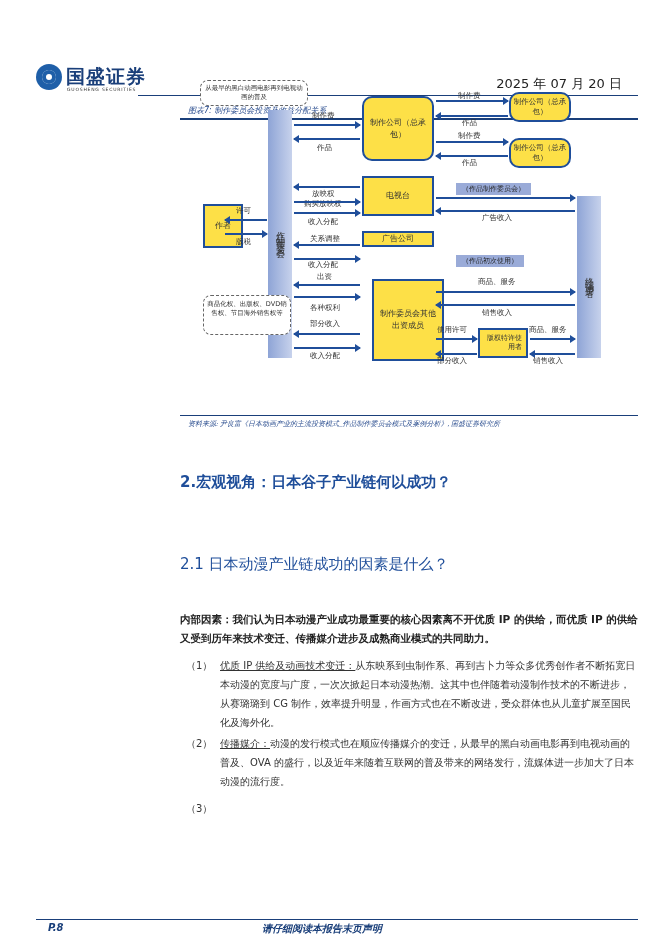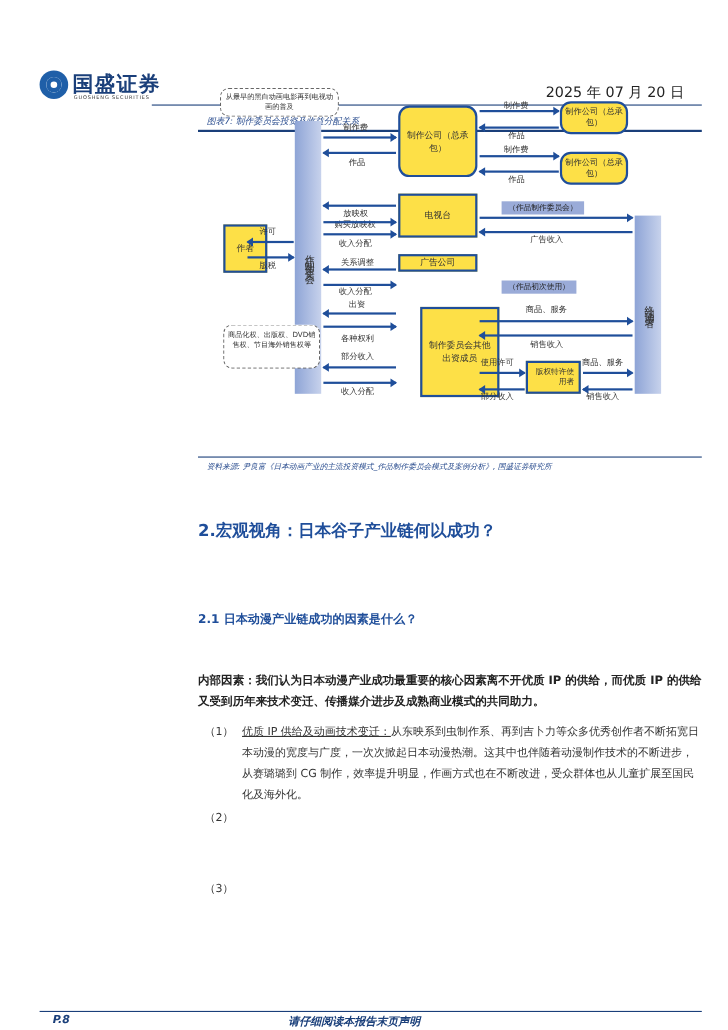--- a/index.html
+++ b/index.html
@@ -10,39 +10,39 @@
   .logo-mark { left:36px; top:20px; width:26px; height:26px; border-radius:50%; background:#1f5fa8; }
   .logo-mark:after { content:""; position:absolute; left:6px; top:6px; width:14px; height:14px; border-radius:50%;
                      background:#fff; box-shadow: inset 0 0 0 4px #1f5fa8; }
   .logo-cn { left:66px; top:20px; font-size:19px; font-weight:bold; color:#1a3f7a; letter-spacing:1px; font-family:"DejaVu Sans", sans-serif; }
   .logo-en { left:67px; top:43px; font-size:4.5px; color:#333; letter-spacing:0.8px; }
   .header-date { right:40px; top:31px; font-size:13px; color:#222; }
   .header-rule { left:138px; top:51px; width:500px; height:1px; background:#1a3f7a; }
   .fig-caption { left:188px; top:61px; font-size:8px; color:#2a4d8f; font-style:italic; }
   .fig-rule { left:180px; top:74px; width:458px; height:1.5px; background:#1a3f7a; }
   .src-rule { left:180px; top:371px; width:458px; height:1px; background:#1a3f7a; }
-  .source { left:188px; top:375px; font-size:7px; color:#2a4d8f; font-style:italic; }
+  .source { left:188px; top:375px; font-size:7px; color:#2a4d8f; font-style:italic;font-family:Liberation Serif, serif; }
 
   
   .box { position:absolute; border:2px solid #1f4e9a; background:#fde047; display:flex; align-items:center; justify-content:center;
          text-align:center; font-size:8px; color:#333; line-height:1.5; box-sizing:border-box; }
   .rbox { border-radius:10px; }
   .vbar { position:absolute; background:linear-gradient(to right,#8ea4d6,#c7d2ec); display:flex; align-items:center; justify-content:center;
           font-size:9px; color:#333; writing-mode:vertical-rl; letter-spacing:3px; }
   .callout { position:absolute; border:1px dashed #666; border-radius:8px; background:#fff; font-size:6.5px; color:#333; text-align:center;
              line-height:1.45; box-sizing:border-box; padding:3px; }
   .lbl { position:absolute; font-size:7.5px; color:#333; white-space:nowrap; }
   .tag { position:absolute; background:#9aabd8; font-size:7px; color:#222; padding:1px 6px; white-space:nowrap; }
   .arr { position:absolute; height:2px; background:#1f4e9a; }
   .arr.r:after { content:""; position:absolute; right:-1px; top:-3px; border-left:6px solid #1f4e9a; border-top:4px solid transparent; border-bottom:4px solid transparent; }
   .arr.l:before { content:""; position:absolute; left:-1px; top:-3px; border-right:6px solid #1f4e9a; border-top:4px solid transparent; border-bottom:4px solid transparent; }
 
   
   .h1 { left:180px; top:429px; font-size:15px; font-weight:bold; color:#1f4e9a; }
-  .h2 { left:180px; top:511px; font-size:11px; font-weight:bold; color:#1f4e9a; }
+  .h2 { left:180px; top:511px; font-size:15px; font-weight:normal; color:#1f4e9a; }
   .para { left:180px; top:566px; width:458px; font-size:10.5px; font-weight:bold; line-height:19px; color:#222; }
   .item { left:180px; width:458px; font-size:10px; line-height:19px; color:#333; }
   .item .num { position:absolute; left:6px; top:0; }
   .item .body { position:absolute; left:40px; width:418px; }
   .item .kw { text-decoration:underline; }
   .footer-rule { left:36px; top:875px; width:602px; height:1px; background:#1a3f7a; }
   .page-no { left:48px; top:878px; font-size:10px; font-weight:bold; font-style:italic; color:#1a3f7a; }
   .disclaimer { left:262px; top:878px; font-size:10px; font-weight:bold; font-style:italic; color:#1a3f7a; }
 </style>
 </head>
@@ -63,21 +63,21 @@
 <div class="vbar" style="left:577px;top:196px;width:24px;height:162px;">终端消费者</div>
 
 <div class="box" style="left:203px;top:204px;width:40px;height:44px;font-size:8px;line-height:1.3;">作者</div>
 
 <div class="box rbox" style="left:362px;top:96px;width:72px;height:65px;">制作公司（总承包）</div>
 <div class="box rbox" style="left:509px;top:92px;width:62px;height:30px;font-size:7.5px;line-height:1.3;">制作公司（总承包）</div>
 <div class="box rbox" style="left:509px;top:138px;width:62px;height:30px;font-size:7.5px;line-height:1.3;">制作公司（总承包）</div>
 
 <div class="box" style="left:362px;top:176px;width:72px;height:40px;">电视台</div>
 <div class="box" style="left:362px;top:231px;width:72px;height:16px;">广告公司</div>
-<div class="box" style="left:382px;top:279px;width:72px;height:82px;padding:0 6px;">制作委员会其他出资成员</div>
+<div class="box" style="left:372px;top:279px;width:72px;height:82px;padding:0 6px;">制作委员会其他出资成员</div>
 <div class="box" style="left:478px;top:328px;width:50px;height:30px;font-size:7px;line-height:1.35;padding:0 4px;text-align:right;">版权特许使用者</div>
 
 <div class="callout" style="left:203px;top:295px;width:88px;height:40px;padding-top:4px;">商品化权、出版权、DVD销售权、节目海外销售权等</div>
 
 <div class="arr r" style="left:294px;top:124px;width:66px;"></div>
 <div class="lbl" style="left:312px;top:111px;">制作费</div>
 <div class="arr l" style="left:294px;top:138px;width:66px;"></div>
 <div class="lbl" style="left:317px;top:143px;">作品</div>
 
 <div class="arr r" style="left:436px;top:100px;width:72px;"></div>
@@ -142,20 +142,21 @@
 <div class="abs h1">2.宏观视角：日本谷子产业链何以成功？</div>
 <div class="abs h2">2.1 日本动漫产业链成功的因素是什么？</div>
 <div class="abs para">内部因素：我们认为日本动漫产业成功最重要的核心因素离不开优质 IP 的供给，而优质 IP 的供给又受到历年来技术变迁、传播媒介进步及成熟商业模式的共同助力。</div>
 
 <div class="abs item" style="top:612px;height:76px;">
   <span class="num">（1）</span>
   <div class="body"><span class="kw">优质 IP 供给及动画技术变迁：</span><span>从东映系到虫制作系、再到吉卜力等众多优秀创作者不断拓宽日本动漫的宽度与广度，一次次掀起日本动漫热潮。这其中也伴随着动漫制作技术的不断进步，从赛璐璐到 CG 制作，效率提升明显，作画方式也在不断改进，受众群体也从儿童扩展至国民化及海外化。</span></div>
 </div>
 <div class="abs item" style="top:690px;height:58px;">
   <span class="num">（2）</span>
+  <div class="body"><span class="kw">传播媒介：</span><span>动漫的发行模式也在顺应传播媒介的变迁，从最早的黑白动画电影再到电视动画的普及、OVA 的盛行，以及近年来随着互联网的普及带来的网络发行，流媒体进一步加大了日本动漫的流行度。</span></div>
 </div>
 <div class="abs item" style="top:755px;height:58px;">
   <span class="num">（3）</span>
 </div>
 
 <div class="abs footer-rule"></div>
 <div class="abs page-no">P.8</div>
 <div class="abs disclaimer">请仔细阅读本报告末页声明</div>
 
 </body></html>

